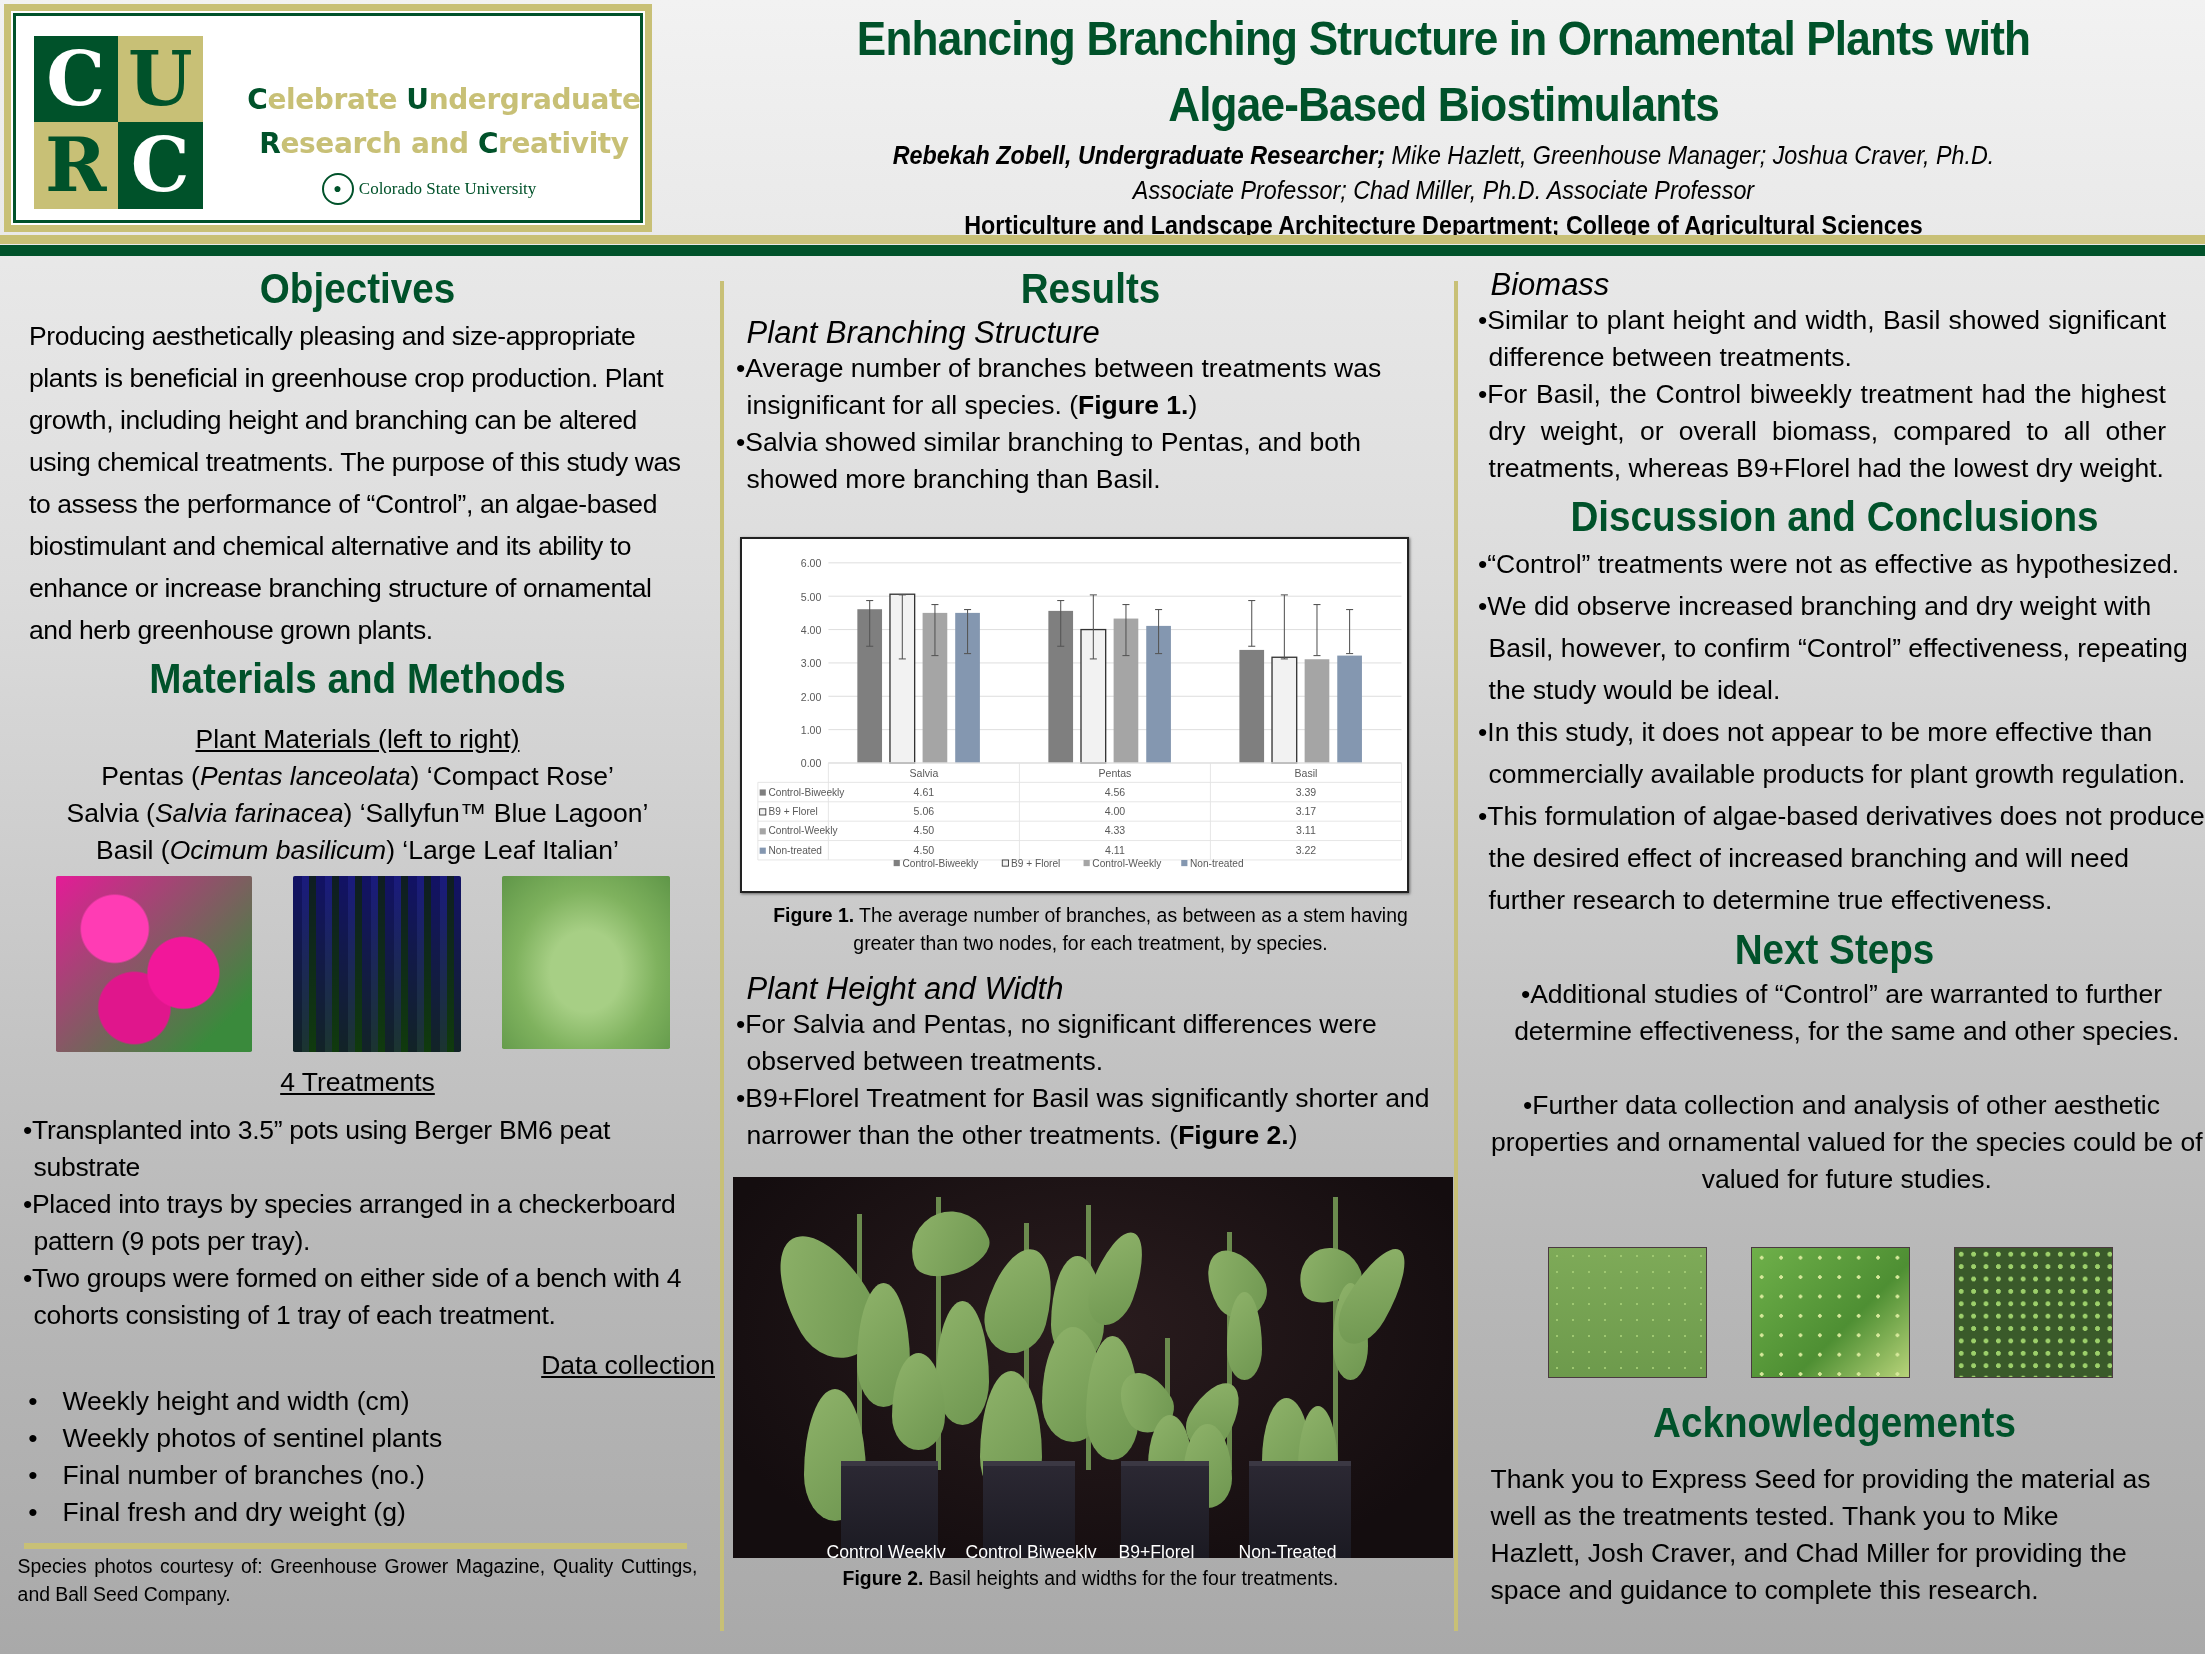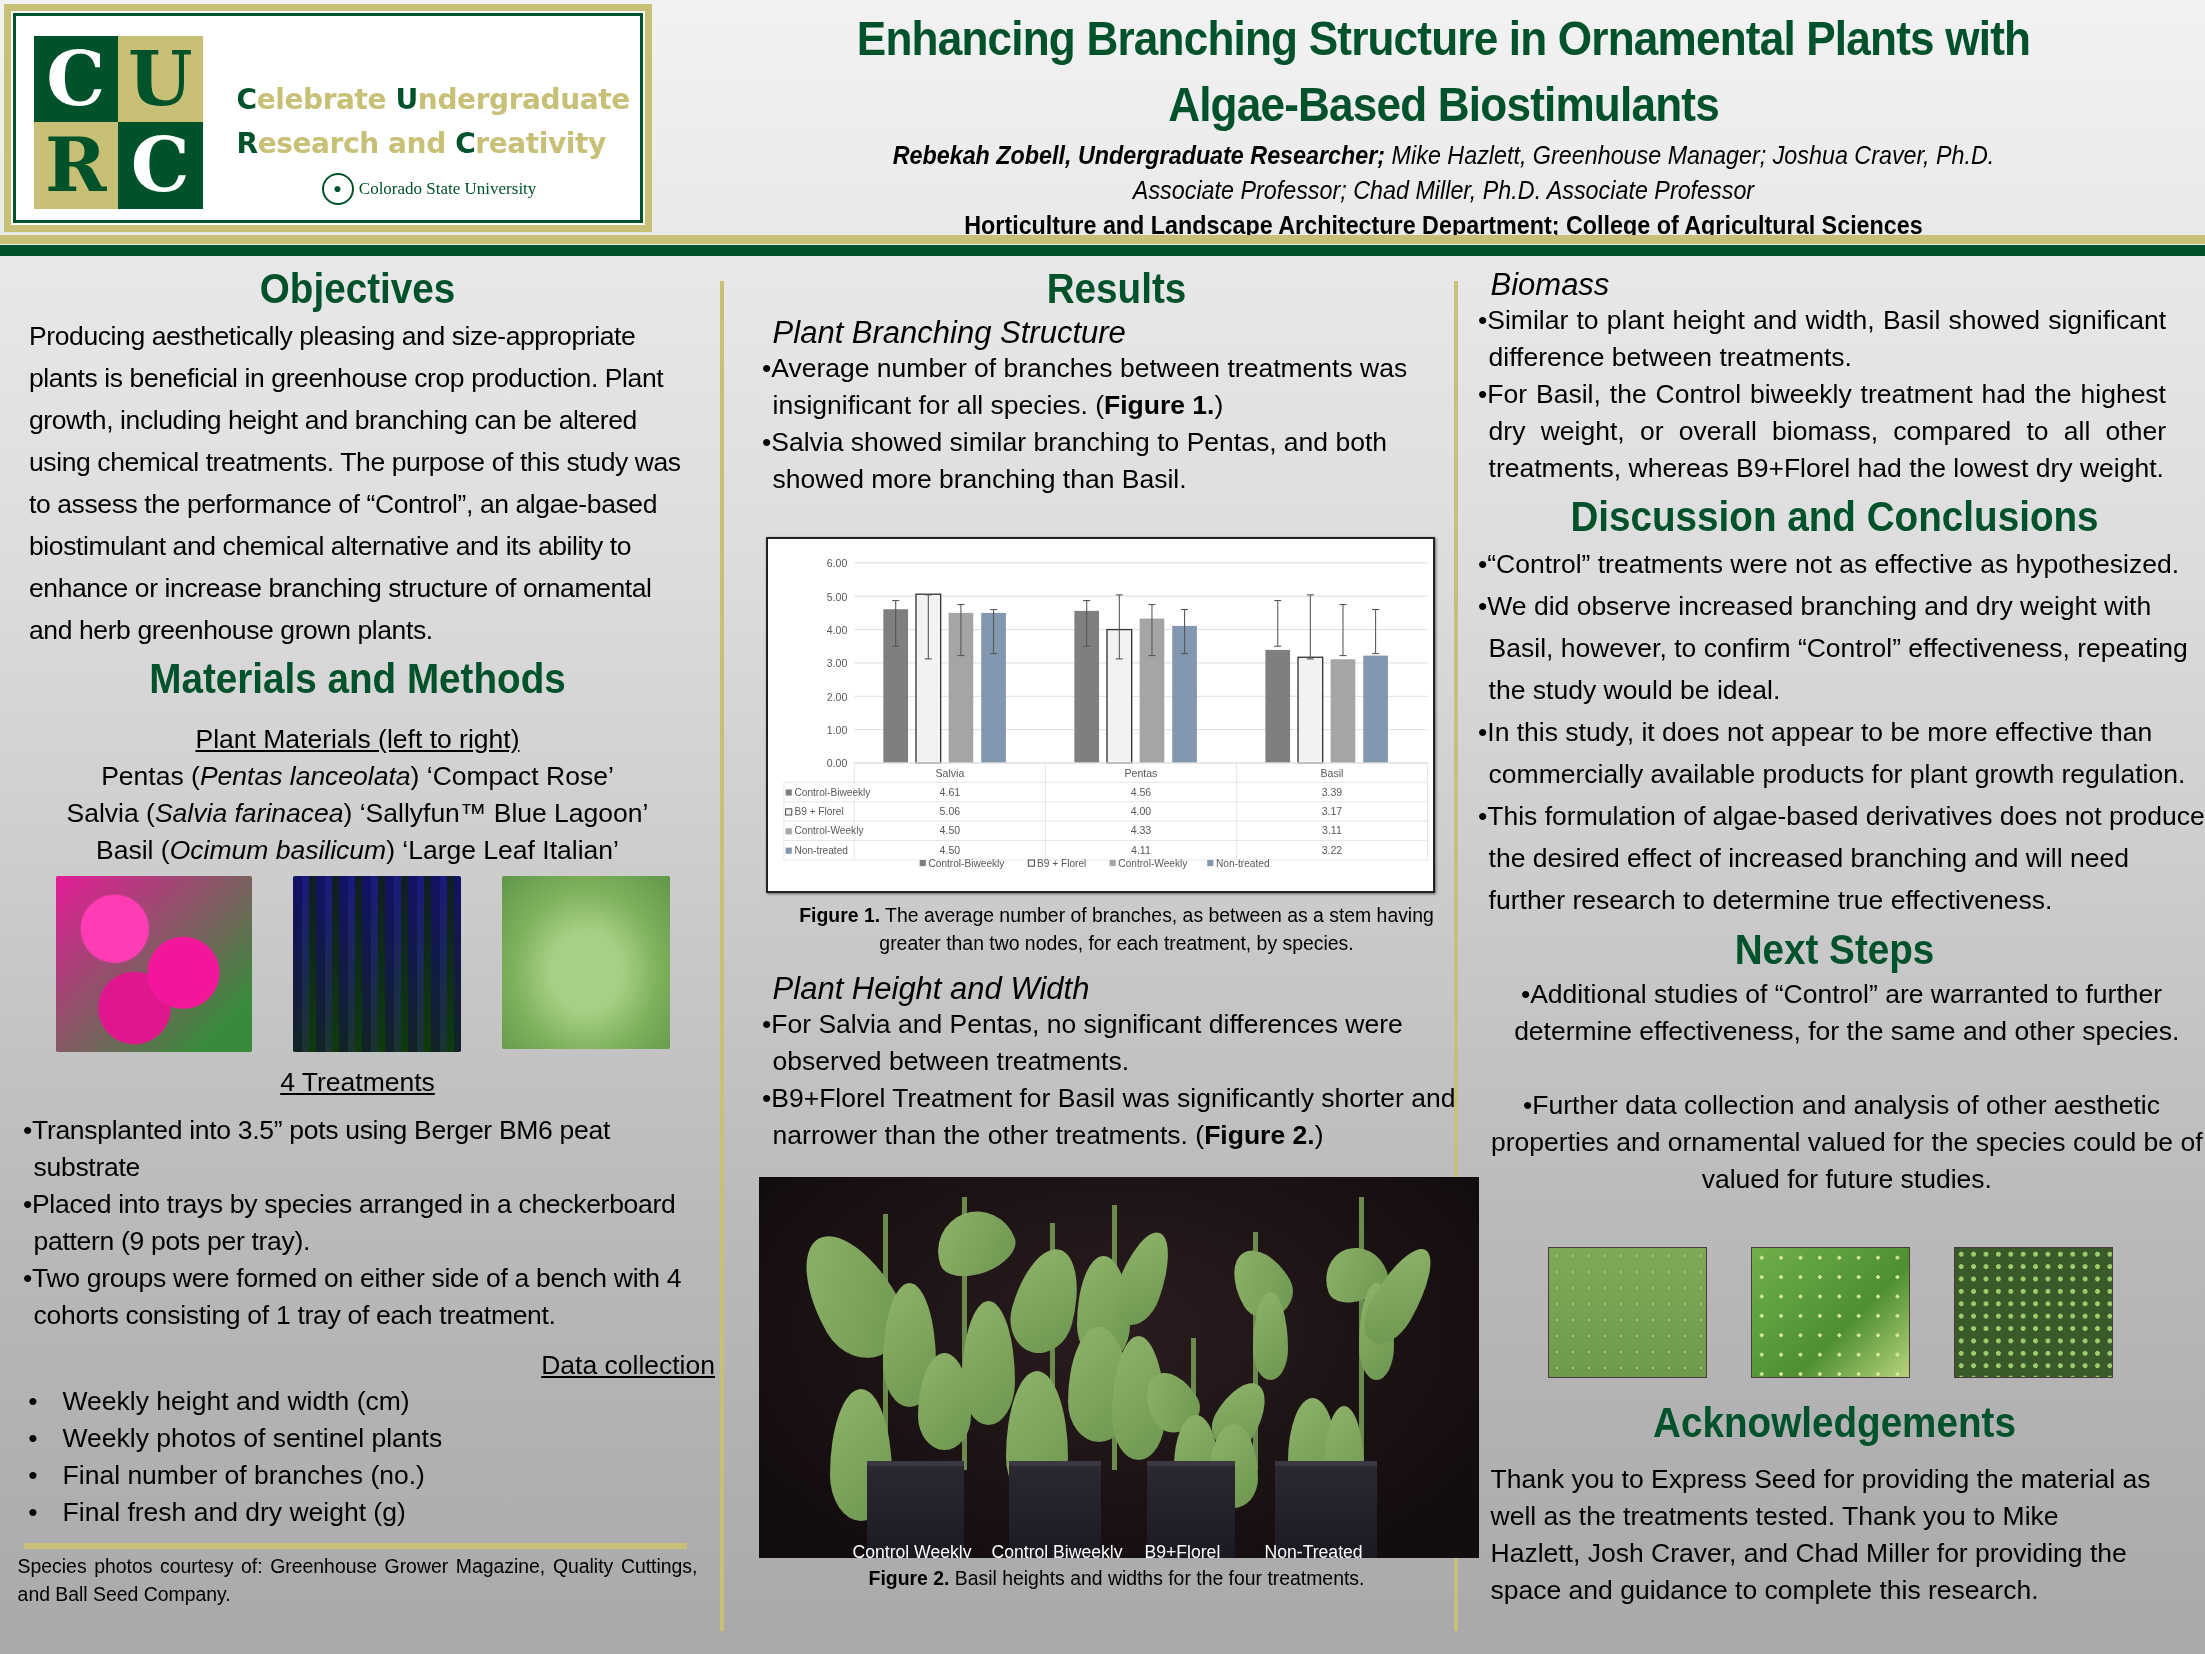--- a/index.html
+++ b/index.html
@@ -14,41 +14,41 @@
   .logo-box {
     position: absolute; left: 3.5px; top: 3.5px; width: 648px; height: 228px;
     background: #fff; border: 7px solid #c8c076; outline: 3.5px solid #00522a; outline-offset: -12.4px;
   }
   .logo-grid { position: absolute; left: 23px; top: 25px; width: 169px; height: 173px;
     display: grid; grid-template-columns: 1fr 1fr; grid-template-rows: 1fr 1fr; }
   .logo-grid div { display: flex; align-items: center; justify-content: center;
     font-family: "DejaVu Serif", serif; font-weight: bold; font-size: 74px; }
   .lg-d { background: #00522a; color: #fff; }
   .lg-l { background: #c8c076; color: #00522a; }
-  .logo-text { position: absolute; left: 226px; top: 67px; width: 415px; text-align: left;
+  .logo-text { position: absolute; left: 226px; top: 67px; width: 415px; text-align: center;
     font-family: "DejaVu Sans", sans-serif; font-weight: bold; font-size: 28px; line-height: 44px; color: #c8c076; letter-spacing: -0.4px; }
   .logo-text .cap { color: #00522a; }
   .csu { position: absolute; left: 311px; top: 162px; display: flex; align-items: center; gap: 5.3px;
     font-family: "Liberation Serif", serif; font-size: 17px; color: #00522a; }
   .csu-seal { width: 32px; height: 32px; border-radius: 50%; border: 2.6px solid #00522a; background: #fff;
     display:flex; align-items:center; justify-content:center; font-size: 14px; }
   .title { position: absolute; left: 676px; top: 5.3px; width: 1535px; text-align: center; }
   .title h1 { font-size: 49px; line-height: 67px; font-weight: bold; color: #00522a; letter-spacing: -0.9px; transform: scaleX(0.9); }
   .authors { font-size: 26.5px; line-height: 35px; font-style: italic; transform: scaleX(0.88); }
   .authors b { font-weight: bold; }
   .dept { font-size: 26.5px; line-height: 34px; font-weight: bold; transform: scaleX(0.88); }
   .hdr-bar1 { position: absolute; left: 0; top: 235px; width: 2206px; height: 8.8px; background: #c8c076; }
   .hdr-bar2 { position: absolute; left: 0; top: 245px; width: 2206px; height: 10.6px; background: #00522a; }
   
   .col { position: absolute; top: 258px; }
   .divider { position: absolute; top: 281px; width: 4.4px; height: 1350px; background: #c8c076; }
   h2 { font-size: 42px; font-weight: bold; color: #00522a; text-align: center; line-height: 53px; transform: scaleX(0.92); }
   .body-txt { font-size: 26.5px; line-height: 42px; transform-origin: left; }
   .c1 { left: 0; width: 715px; }
-  .c2 { left: 755px; width: 723px; }
+  .c2 { left: 729px; width: 723px; }
   .c3 { left: 1464px; width: 741px; }
   .objectives { padding: 0 17.6px 0 29px; font-size: 26.5px; line-height: 42px; letter-spacing: -0.4px; }
   .u { text-decoration: underline; }
   .pm { font-size: 26.5px; line-height: 37px; text-align: center; }
   .photos { display: flex; gap: 41px; padding-left: 56px; margin-top: 7px; }
   .photo { width: 196px; height: 175px; border-radius: 1.8px; }
   .ph-pentas { background: radial-gradient(circle at 30% 30%, #ff3cb4 0 18%, transparent 19%), radial-gradient(circle at 65% 55%, #f2179a 0 22%, transparent 23%), radial-gradient(circle at 40% 75%, #e0168c 0 20%, transparent 21%), linear-gradient(135deg, #e41b97, #3a8a3c 85%); }
   .ph-salvia { width: 168px; height: 176px; background: repeating-linear-gradient(90deg, #4a4aa8 0 8.8px, #6e6ed0 8.8px 16px, #3f7a3a 16px 23px), linear-gradient(#3d3d9a, #3f7a3a); background-blend-mode: multiply; }
   .ph-basil { width: 168px; height: 173px; background: radial-gradient(ellipse at 50% 55%, #a7cf85 0 30%, #7fb25e 60%, #5f9648 100%); }
   .treat-grid { display: grid; grid-template-columns: 397px 291px; padding-left: 23px; font-size: 26.5px; line-height: 37px; }

